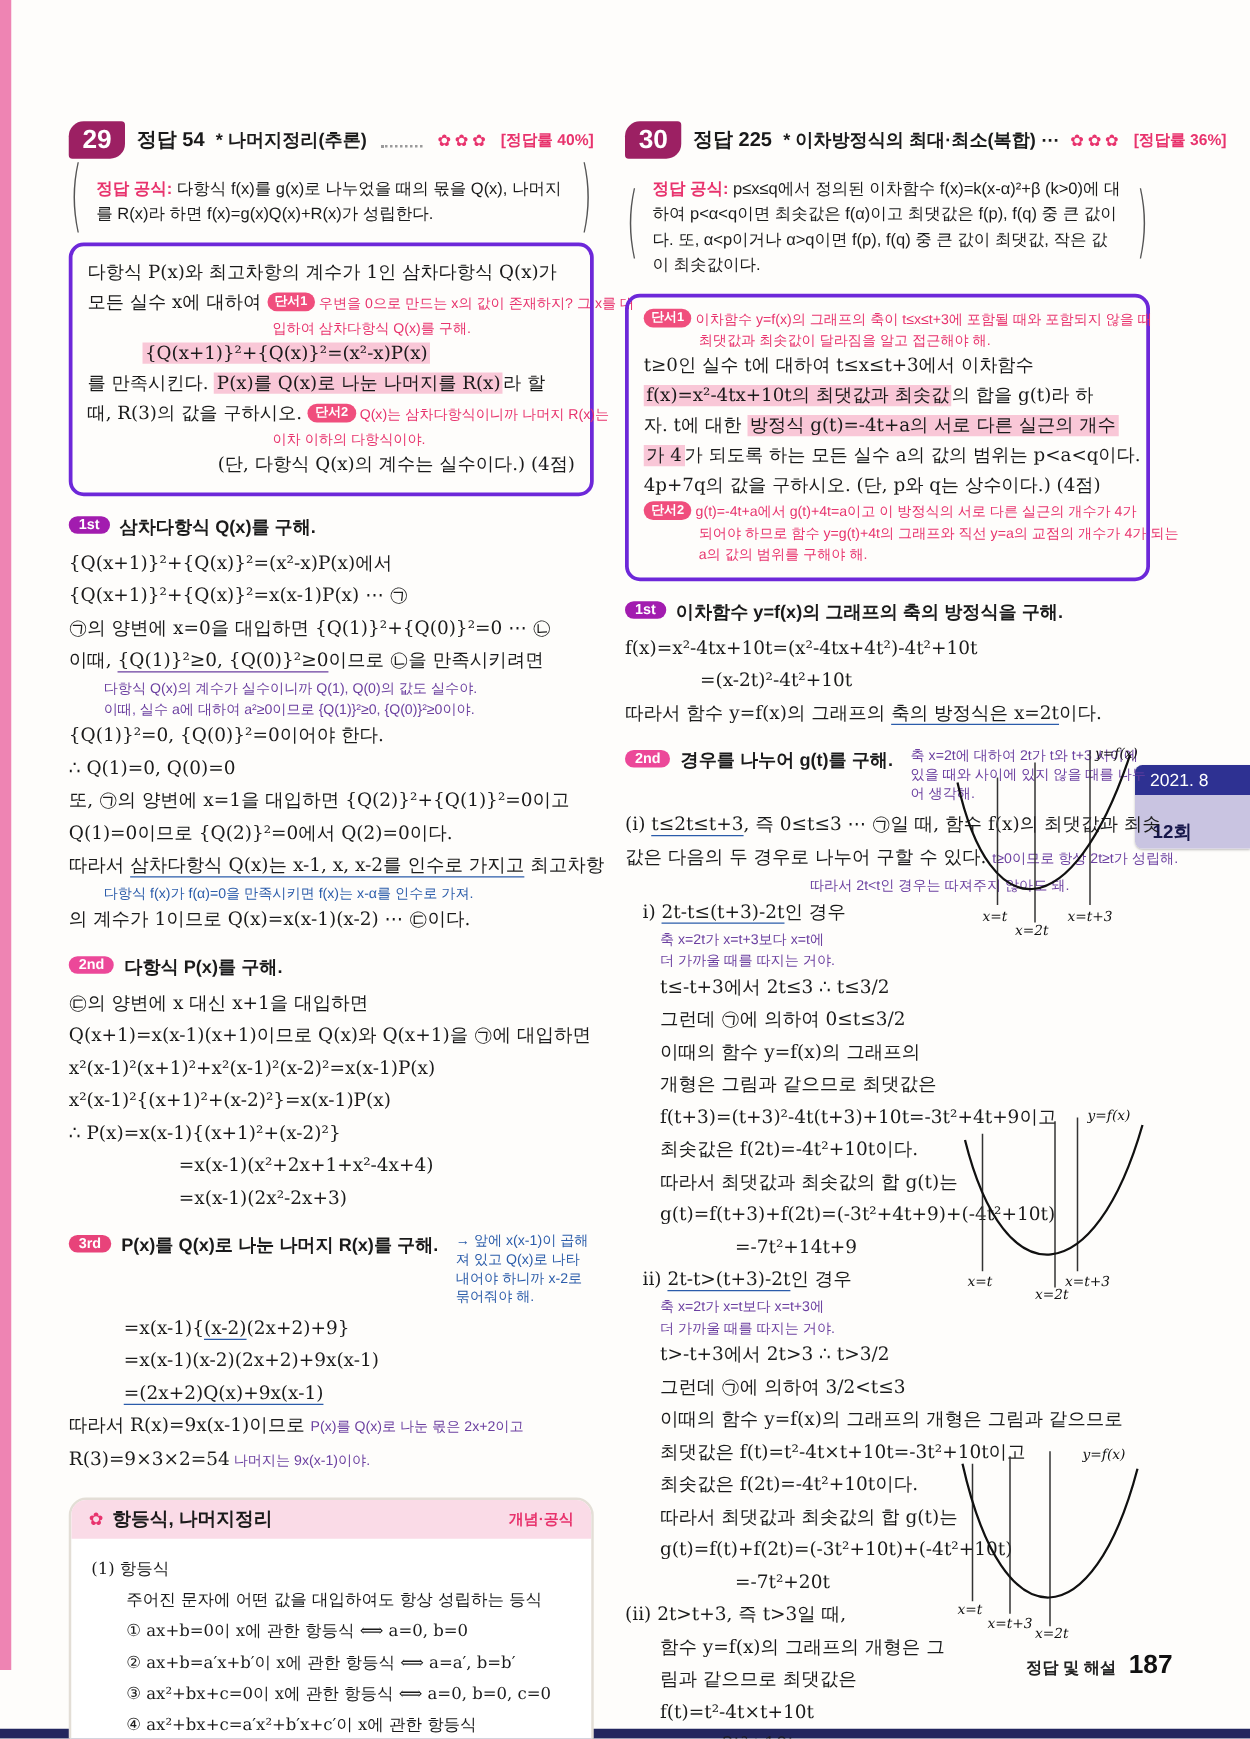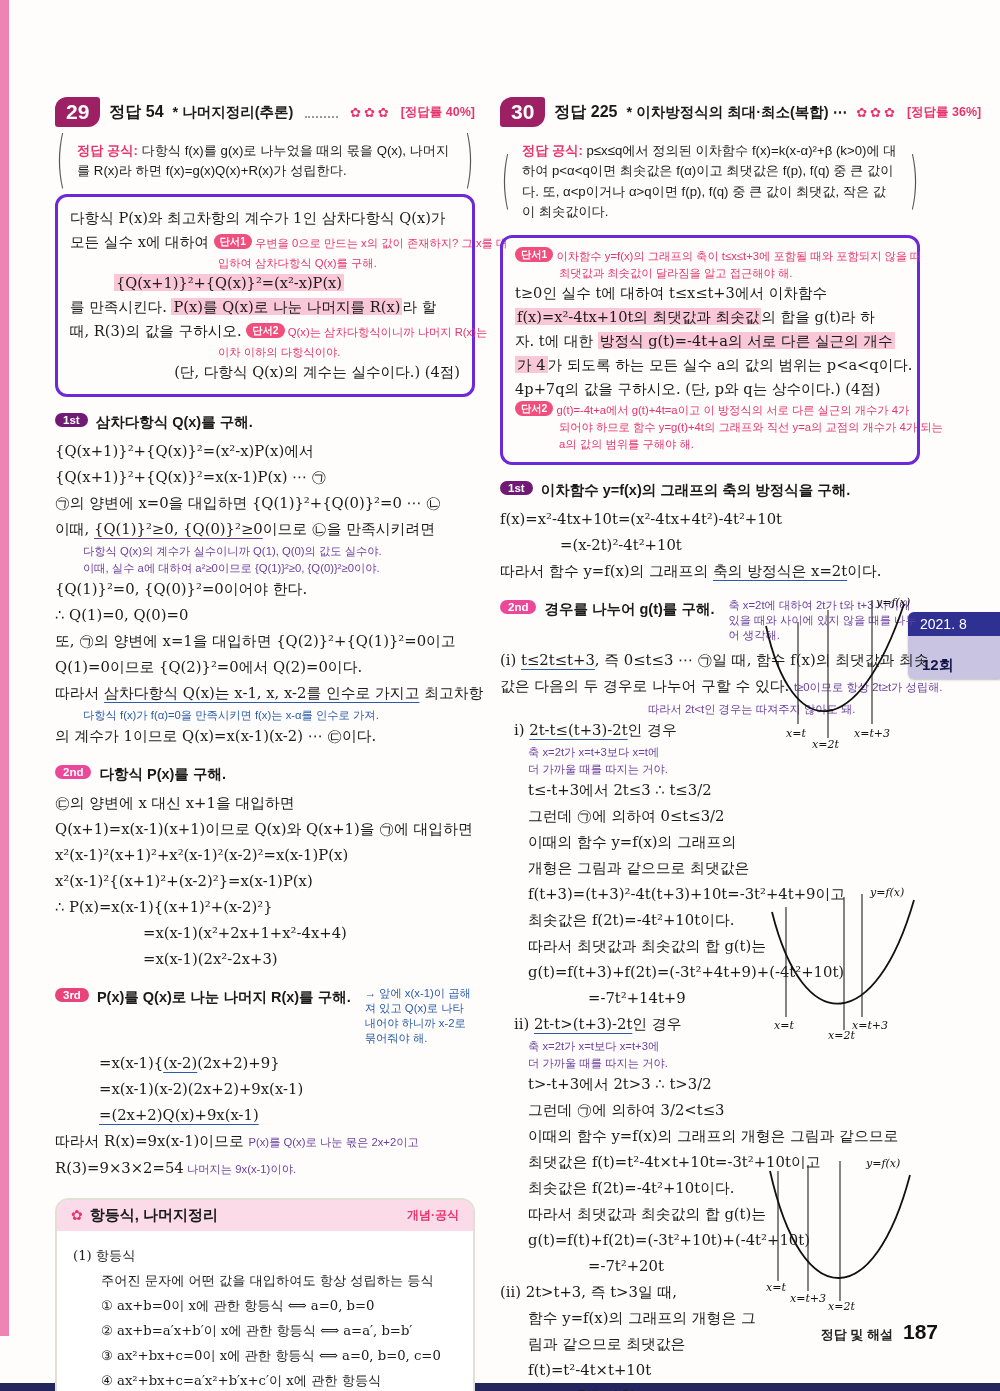--- a/index.html
+++ b/index.html
@@ -60,21 +60,21 @@
   .np{color:#6b3fa0;font-size:11.3px;font-family:"Liberation Sans",sans-serif;}
   .nb{color:#2b5caa;font-size:11.3px;font-family:"Liberation Sans",sans-serif;}
   .ub{text-decoration:underline;text-decoration-color:#2b5caa;text-underline-offset:4px;}
   .up{text-decoration:underline;text-decoration-color:#6b3fa0;text-underline-offset:4px;}
 
   
   .sol{font-family:"DejaVu Serif","Liberation Serif",serif;font-size:14.8px;line-height:26px;margin-top:4px;}
   .step{display:flex;align-items:flex-start;gap:8px;margin-top:13px;}
   .sbadge{font-size:11.5px;font-weight:bold;color:#fff;padding:1px 8px;border-radius:9px;margin-top:3px;
           font-family:"Liberation Sans",sans-serif;white-space:nowrap;}
-  .sb1{background:#701a75;} .sb2{background:#ec4899;} .sb3{background:#e8437a;}
+  .sb1{background:#a21caf;} .sb2{background:#ec4899;} .sb3{background:#e8437a;}
   .stitle{font-weight:bold;font-size:14.5px;line-height:24px;white-space:nowrap;}
   .snote{font-size:11.3px;line-height:15px;margin-left:6px;margin-top:1px;white-space:normal;}
 
   
   .cbox{margin-top:16px;border:2px solid #e3ded6;border-radius:14px;background:#fff;overflow:hidden;}
   .chead{background:#fadbe7;display:flex;align-items:center;padding:6px 14px;}
   .cicon{color:#e8336d;font-size:14px;margin-right:7px;}
   .ctitle{font-weight:bold;font-size:15px;}
   .ctag{margin-left:auto;color:#e8336d;font-size:12px;font-weight:bold;}
   .cbody{padding:12px 16px 14px 16px;font-size:13.2px;line-height:25px;

